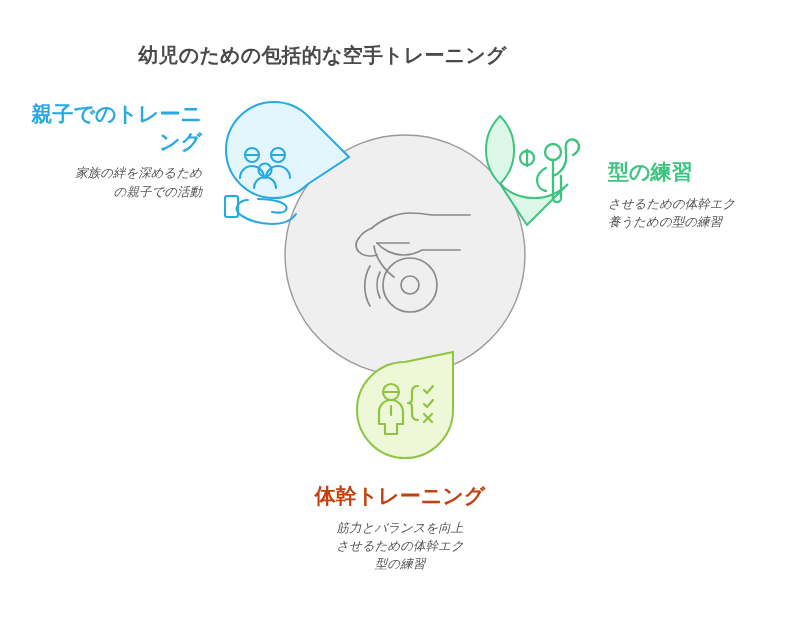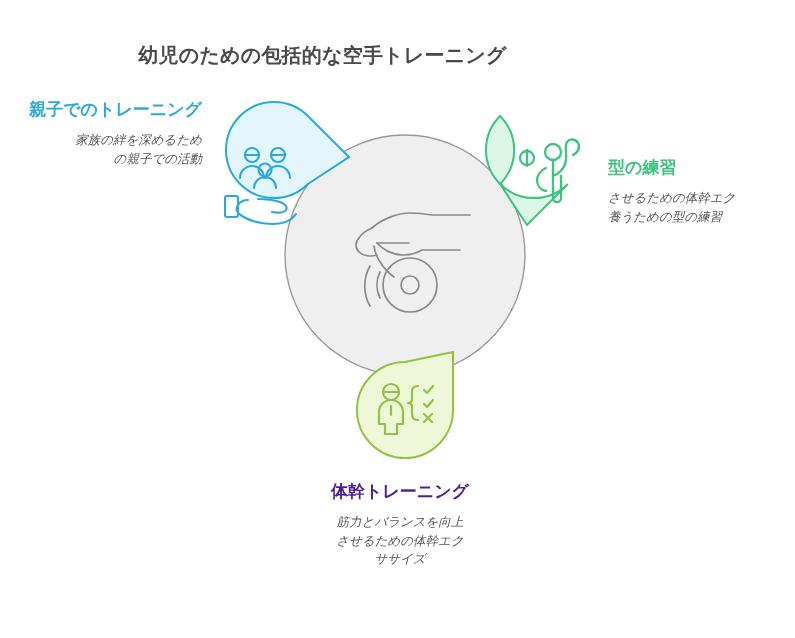--- a/index.html
+++ b/index.html
@@ -41,25 +41,24 @@
     top: 0;
     width: 795px;
     height: 638px;
   }
 
   
   .node-text {
     position: absolute;
   }
   .node-heading {
-    font-size: 17px;
+    font-size: 21px;
     font-weight: bold;
     line-height: 1.32;
     margin: 0 0 9px 0;
-    font-family: Liberation Mono, monospace;
   }
   .node-desc {
     font-size: 12.5px;
     color: #555555;
     line-height: 1.45;
     margin: 0;
     white-space: pre-line;
     font-style: italic;
   }
 
@@ -82,21 +81,21 @@
   }
   #text-kata .node-heading { color: #3dc47e; }
 
   
   #text-core {
     left: 288px;
     top: 482px;
     width: 224px;
     text-align: center;
   }
-  #text-core .node-heading { color: #4c1d95; }
+  #text-core .node-heading { color: #c2410c; }
 </style>
 </head>
 <body>
 
 <div id="canvas">
 
   <div class="title">幼児のための包括的な空手トレーニング</div>
 
   <svg id="diagram" viewBox="0 0 795 638">
 
@@ -213,16 +212,16 @@
   <div class="node-text" id="text-kata">
     <p class="node-heading">型の練習</p>
     <p class="node-desc">させるための体幹エク
 養うための型の練習</p>
   </div>
 
   <div class="node-text" id="text-core">
     <p class="node-heading">体幹トレーニング</p>
     <p class="node-desc">筋力とバランスを向上
 させるための体幹エク
-ササイズ</p>
+型の練習</p>
   </div>
 
 </div>
 
 </body></html>

